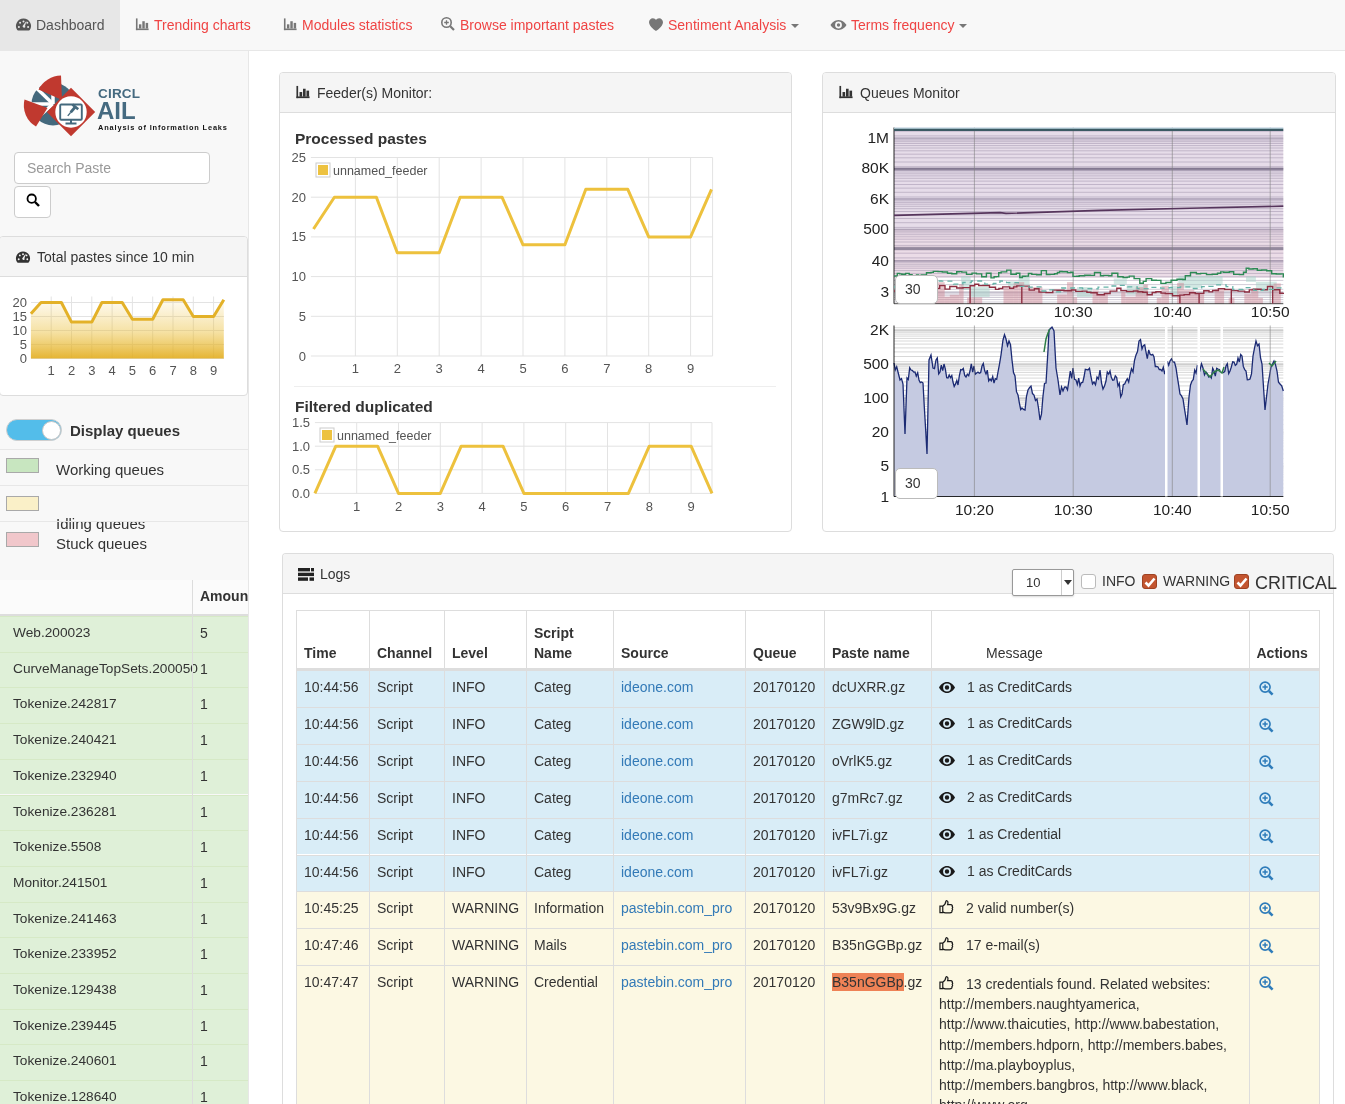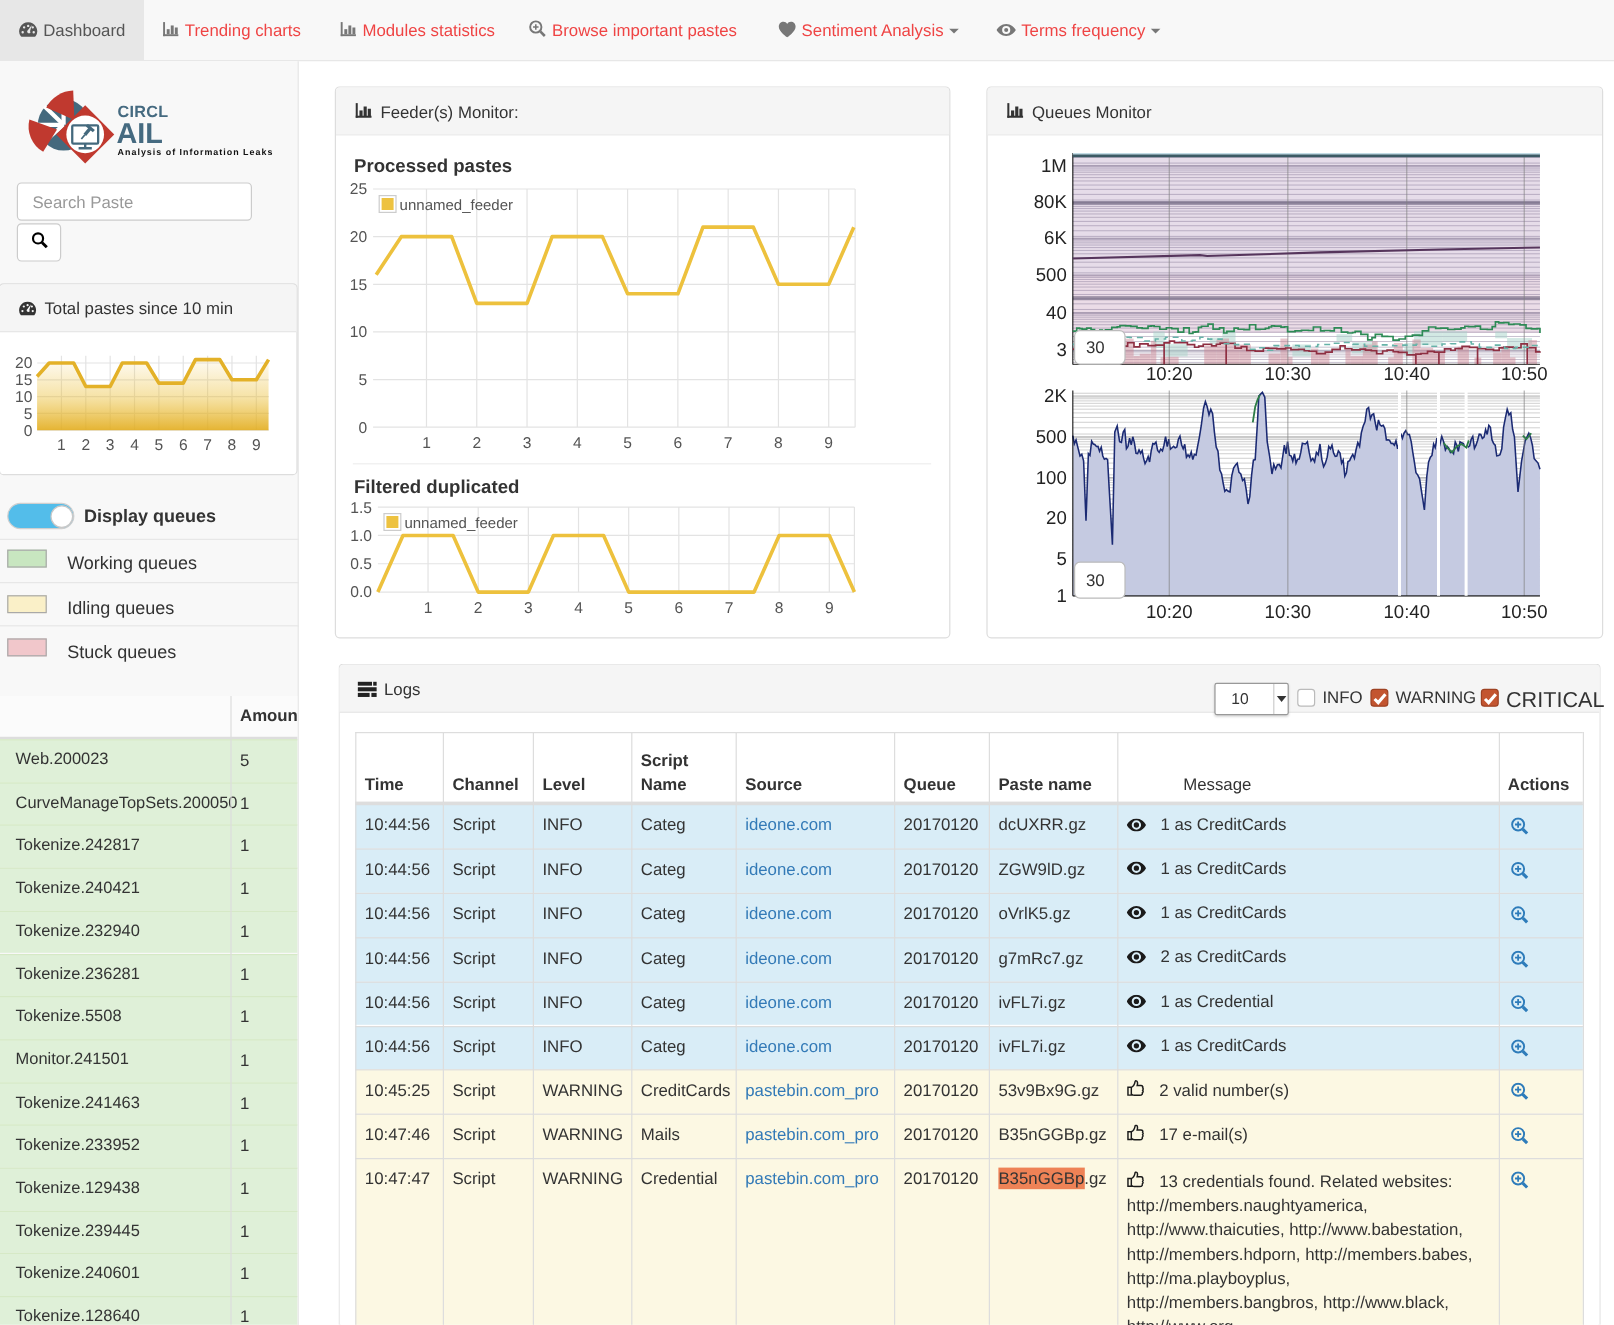--- a/index.html
+++ b/index.html
@@ -155,21 +155,21 @@
 </svg>
 
 <div class="abs" style="left:6px;top:419px;width:56px;height:22px;border-radius:11px;background:#53bdea;border:1px solid #cfcfcf;"></div>
 <div class="abs" style="left:42px;top:420.5px;width:19px;height:19px;border-radius:10px;background:#fff;border:1px solid #c8c8c8;"></div>
 <div class="abs" style="left:70px;top:422px;font-weight:bold;font-size:15px;">Display queues</div>
 <div class="sep" style="top:449px;"></div>
 <div class="legbox" style="top:458px;background:#c8e6c0;"></div>
 <div class="legtxt" style="top:461px;">Working queues</div>
 <div class="sep" style="top:484.5px;"></div>
 <div class="legbox" style="top:496px;background:#faf0c8;"></div>
-<div class="legtxt" style="top:499px;">Idling queues</div>
+<div class="legtxt" style="top:515px;">Idling queues</div>
 <div class="sep" style="top:521px;"></div>
 <div class="legbox" style="top:532px;background:#f1c7cb;"></div>
 <div class="legtxt" style="top:535px;">Stuck queues</div>
 
 <div class="abs" style="left:0;top:580px;width:248px;height:524px;overflow:hidden;">
 <div class="abs" style="left:0;top:0;width:248px;height:36px;background:#fbfbfb;border-bottom:2px solid #ddd;">
   <div class="abs" style="left:13px;top:8px;font-weight:bold;margin-top:33px;">Queue Name.PID</div>
   <div class="abs" style="left:200px;top:8px;font-weight:bold;">Amount</div>
 </div>
 <div class="qrow" style="top:36px;">
@@ -542,21 +542,21 @@
       <g fill="none" stroke="#2e7cba" stroke-width="1.6">
         <circle cx="6.1" cy="6.1" r="5"></circle>
         <path d="M3.5 6.1h5.2M6.1 3.5v5.2" stroke-width="1.5"></path>
         <path d="M10 10 L13.6 13.6" stroke-width="2.6"></path>
       </g>
     </svg></div>
 <div class="abs" style="left:296px;top:891.4px;width:1023px;height:36.9px;background:#fcf8e3;border-top:1px solid #ddd;"></div>
 <div class="cell" style="left:304px;top:900.4px;">10:45:25</div>
 <div class="cell" style="left:377px;top:900.4px;">Script</div>
 <div class="cell" style="left:452px;top:900.4px;">WARNING</div>
-<div class="cell" style="left:534px;top:900.4px;">CreditCards</div>
+<div class="cell" style="left:534px;top:900.4px;">Information</div>
 <div class="cell" style="left:621px;top:900.4px;color:#337ab7;">pastebin.com_pro</div>
 <div class="cell" style="left:753px;top:900.4px;">20170120</div>
 <div class="cell" style="left:832px;top:900.4px;">53v9Bx9G.gz</div>
 <div class="cell" style="left:939px;top:899.9px;"><svg width="15" height="14" viewBox="0 0 16 15" style="display:inline-block;vertical-align:-1px;margin-right:12px;">
       <path fill="none" stroke="#1a1a1a" stroke-width="1.3" d="M1 6.5h3v7H1zM4 12.5c1 .8 1.6 1.2 3 1.2h4.5c2.3 0 2.6-1.4 2.3-2.2.7-.6.8-1.7.3-2.3.5-.6.6-1.6 0-2.2.4-.5.3-2-1.6-2H9.2c.3-1 .5-2.2.2-3.2C9 .7 7.8.4 7.4 1.3 7 3.6 5.9 5.8 4 6.6"></path>
     </svg>2 valid number(s)</div>
 <div class="abs" style="left:1259px;top:902.4px;"><svg width="15" height="15" viewBox="0 0 15 15">
       <g fill="none" stroke="#2e7cba" stroke-width="1.6">
         <circle cx="6.1" cy="6.1" r="5"></circle>
         <path d="M3.5 6.1h5.2M6.1 3.5v5.2" stroke-width="1.5"></path>

